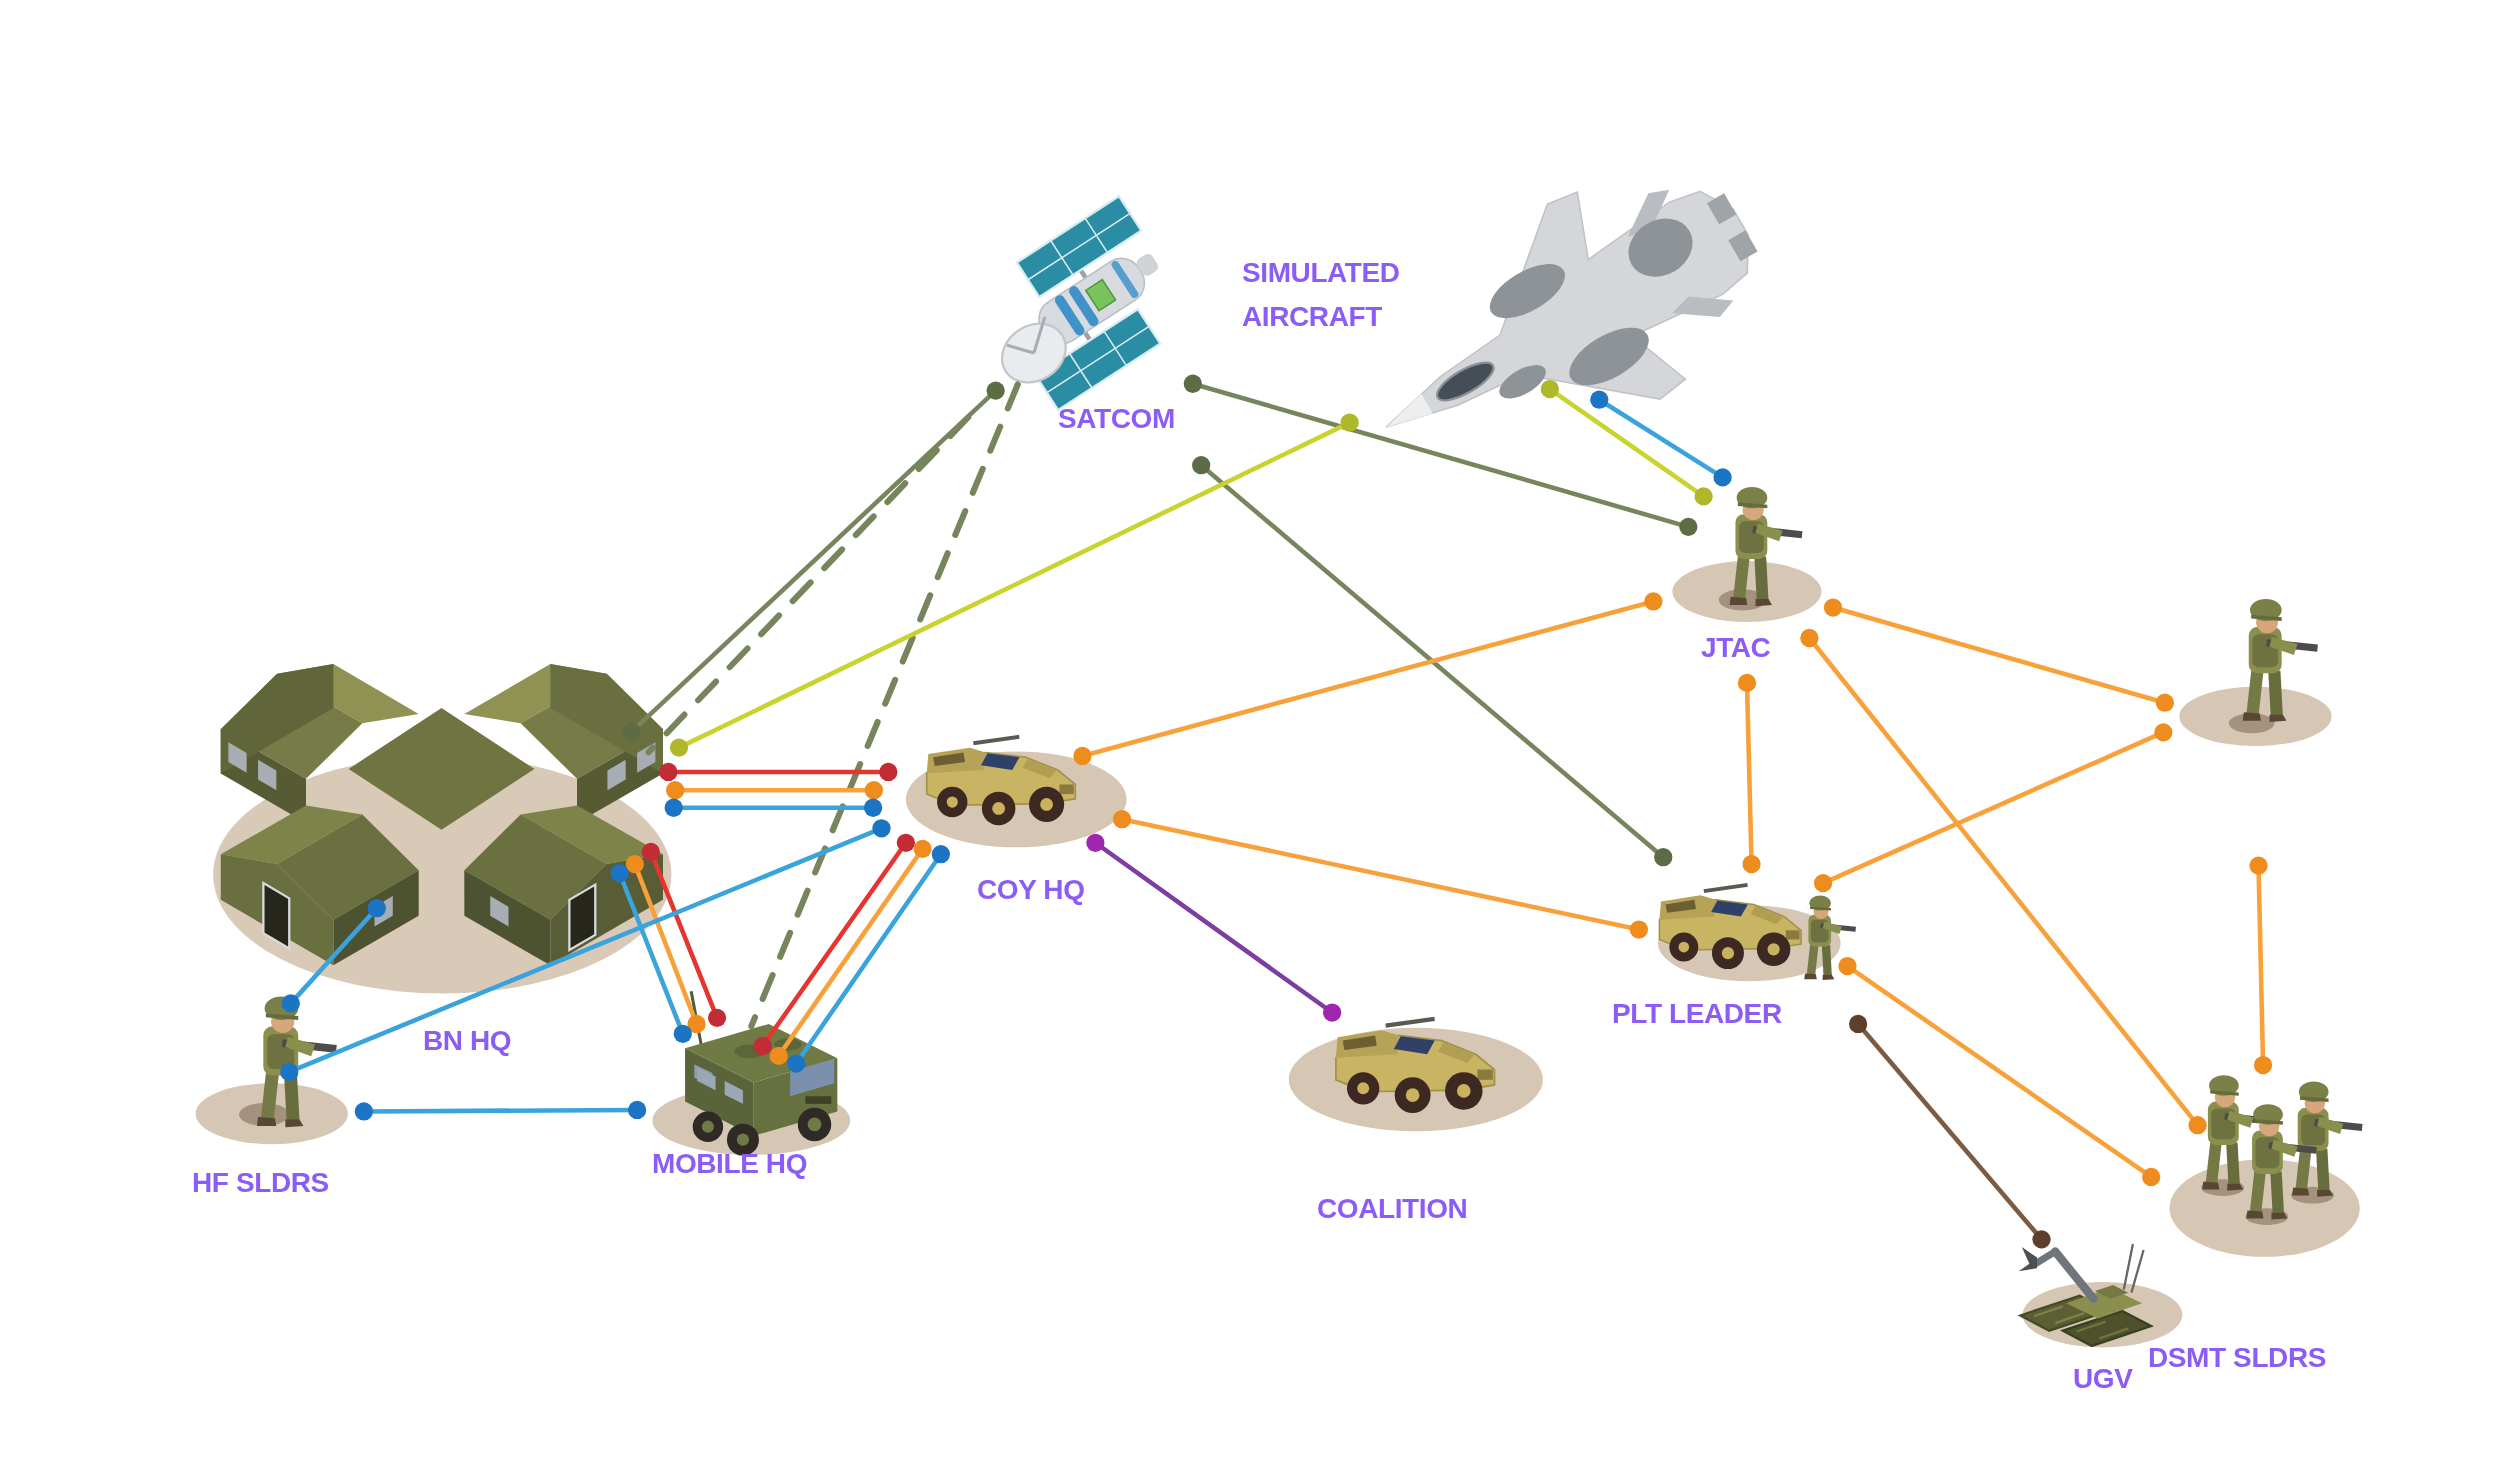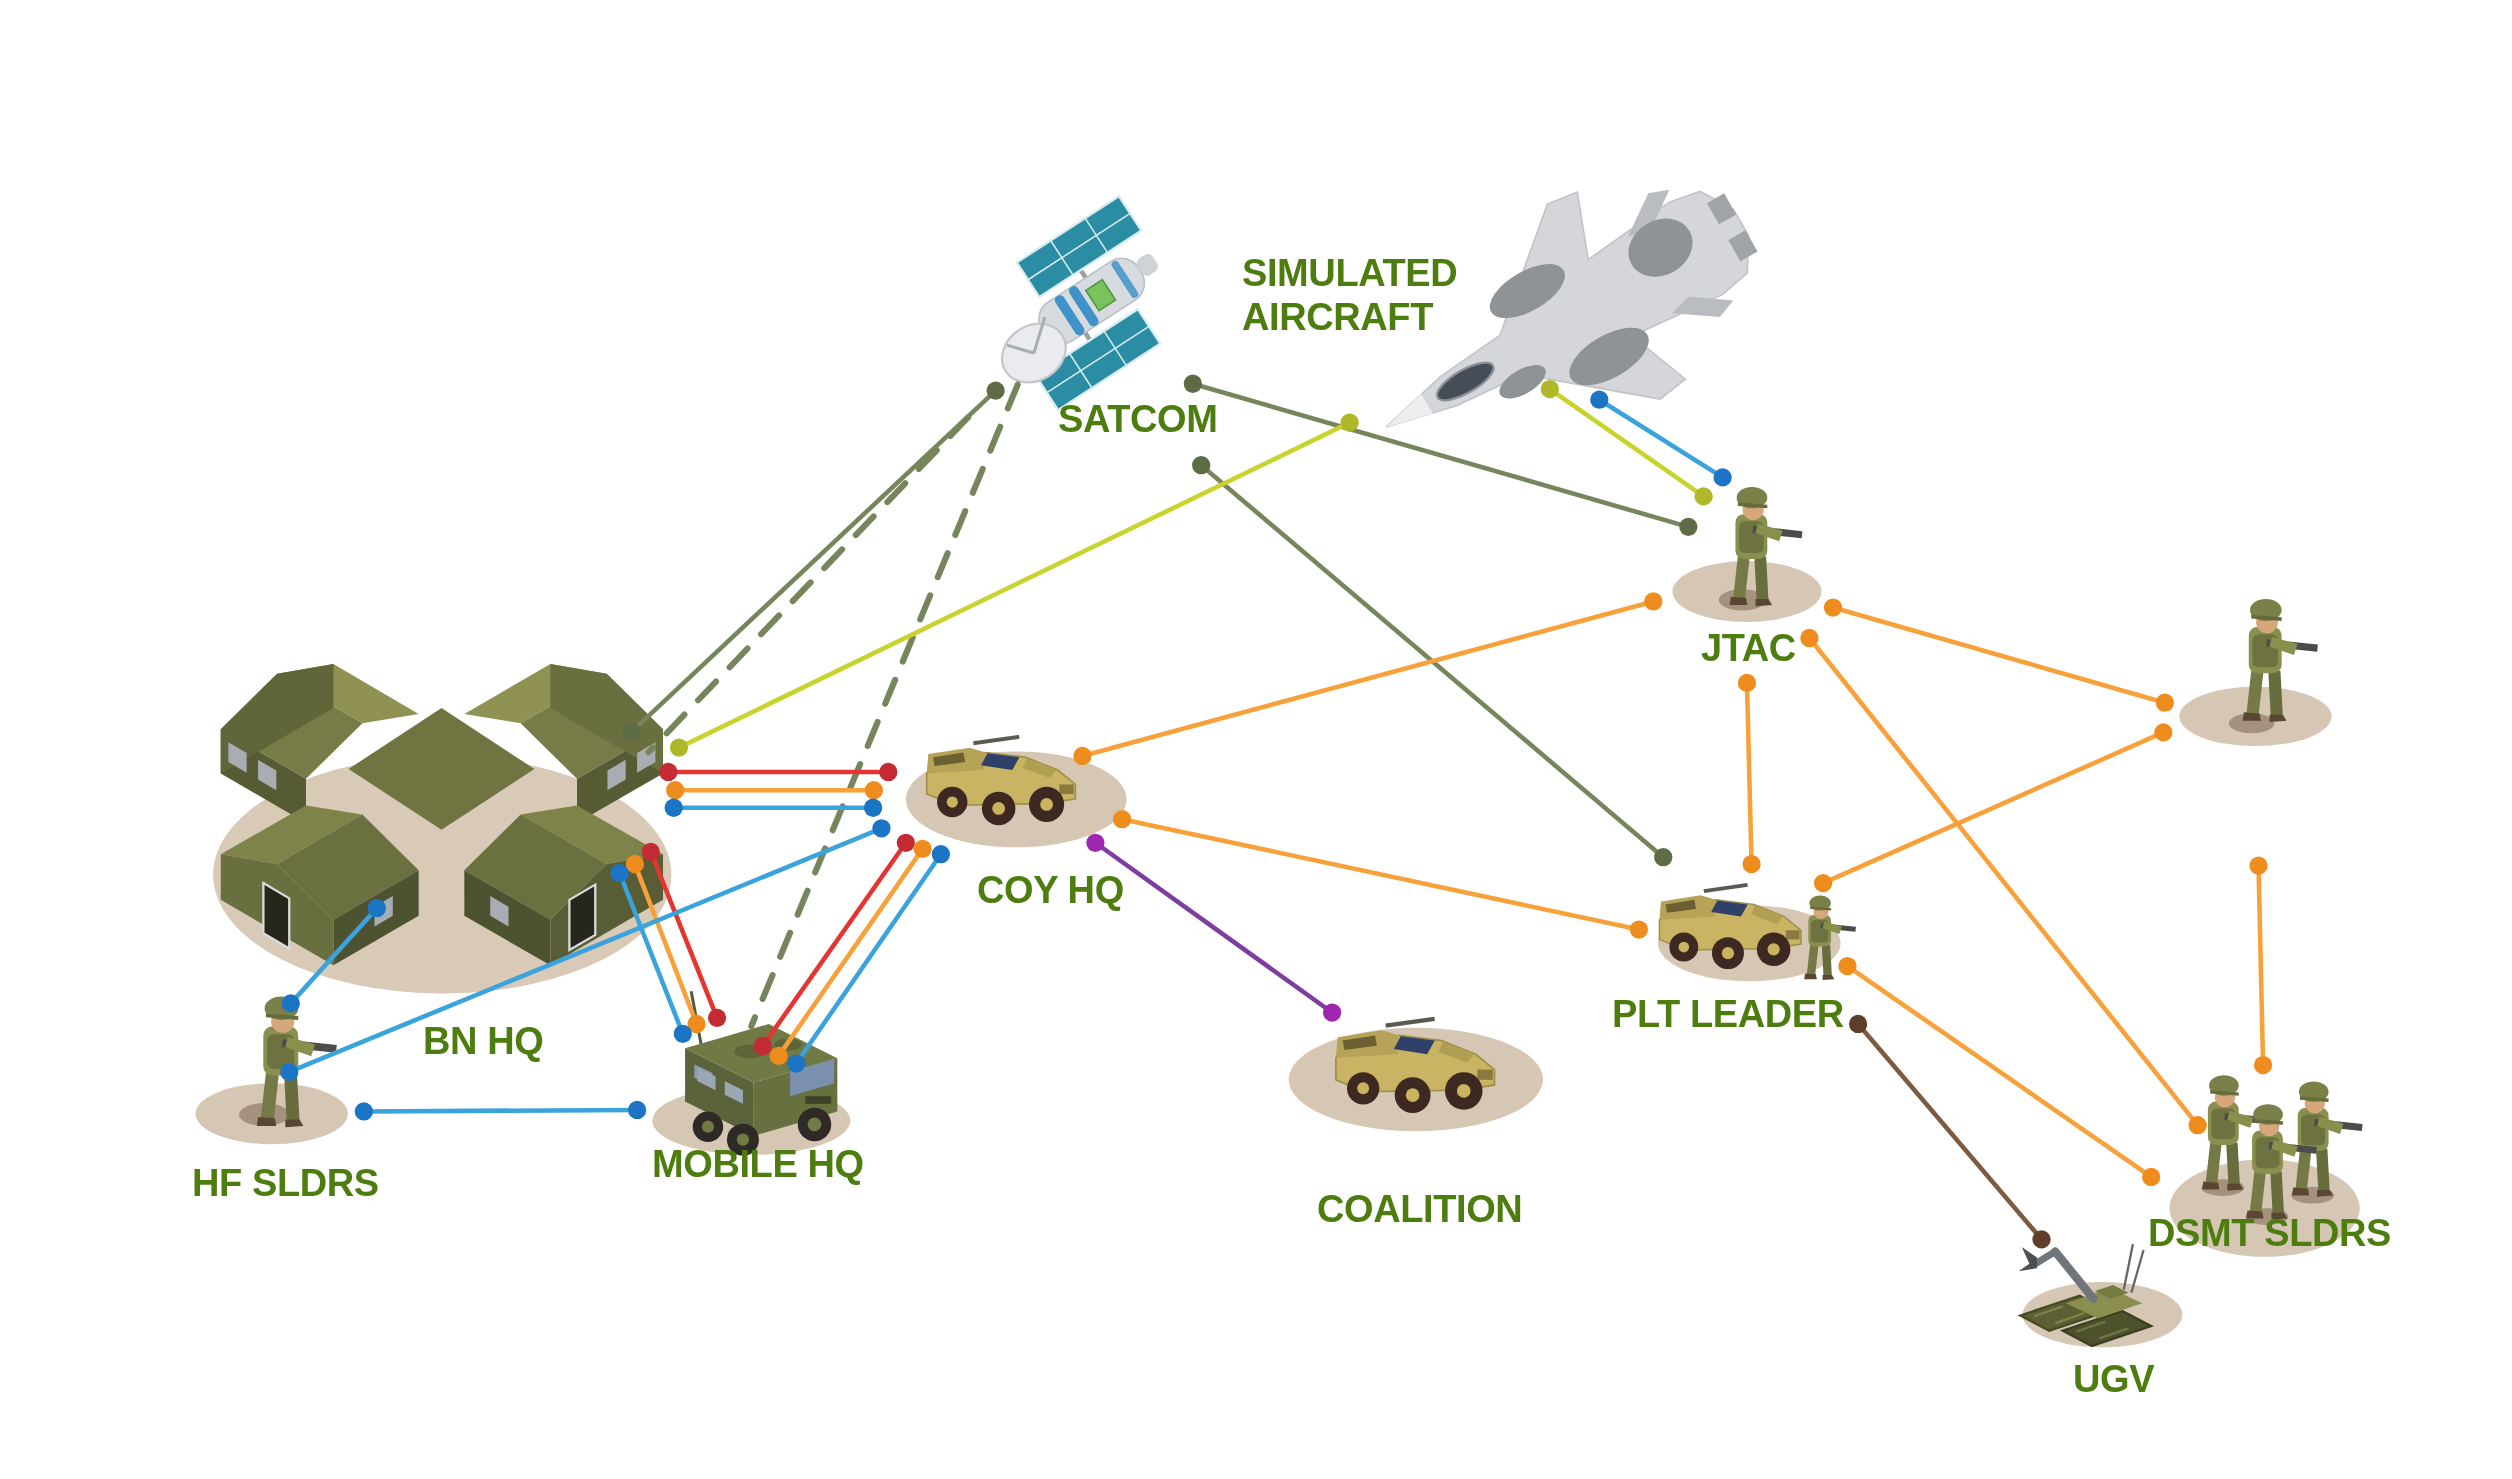--- a/index.html
+++ b/index.html
@@ -4,24 +4,24 @@
 <style>
   html,body{margin:0;padding:0;background:#ffffff;}
   body{width:2512px;height:1480px;font-family:"Liberation Sans",sans-serif;}
   .canvas{position:relative;width:2512px;height:1480px;background:#ffffff;overflow:hidden;}
   .scene{position:absolute;left:0;top:0;}
   .labels{position:absolute;left:0;top:0;width:100%;height:100%;pointer-events:none;}
   .node-label{
     position:absolute;
     font-family:"Liberation Sans",sans-serif;
     font-weight:700;
-    font-size:38px;
+    font-size:28px;
     line-height:44px;
     letter-spacing:-0.4px;
-    color:#4d7c0f;
+    color:#8b5cf6;
     white-space:pre-line;
   }
 </style>
 </head>
 <body>
 
 <div class="canvas">
 
 <svg class="scene" width="2512" height="1480" viewBox="0 0 3300 1944">
   <defs>
@@ -373,18 +373,18 @@
   <div class="node-label" style="left:1058px;top:397px;">SATCOM</div>
   <div class="node-label" style="left:1242px;top:251px;">SIMULATED
 AIRCRAFT</div>
   <div class="node-label" style="left:1701px;top:626px;">JTAC</div>
   <div class="node-label" style="left:423px;top:1019px;">BN HQ</div>
   <div class="node-label" style="left:977px;top:868px;">COY HQ</div>
   <div class="node-label" style="left:652px;top:1142px;">MOBILE HQ</div>
   <div class="node-label" style="left:192px;top:1161px;">HF SLDRS</div>
   <div class="node-label" style="left:1317px;top:1187px;">COALITION</div>
   <div class="node-label" style="left:1612px;top:992px;">PLT LEADER</div>
-  <div class="node-label" style="left:2148px;top:1211px;">DSMT SLDRS</div>
+  <div class="node-label" style="left:2148px;top:1336px;">DSMT SLDRS</div>
   <div class="node-label" style="left:2073px;top:1357px;">UGV</div>
 </div>
 
 </div>
 
 
 </body></html>

